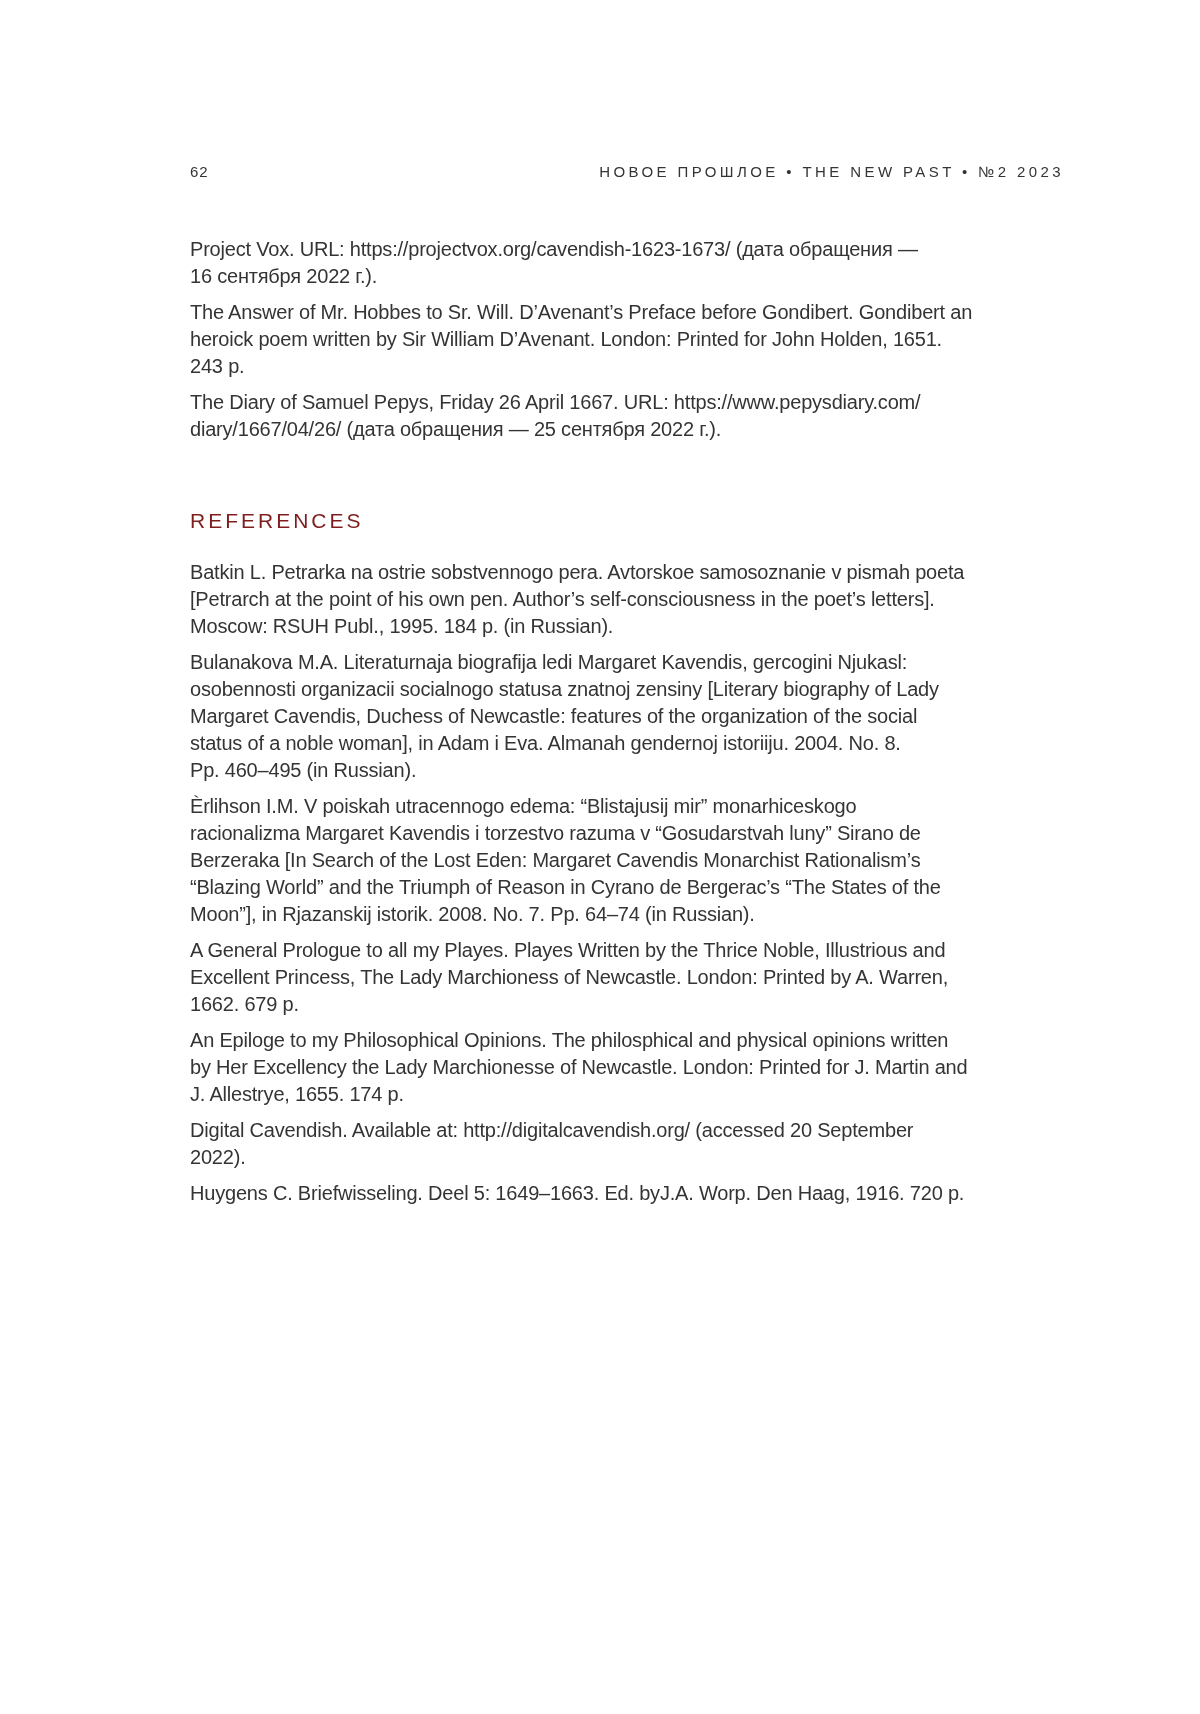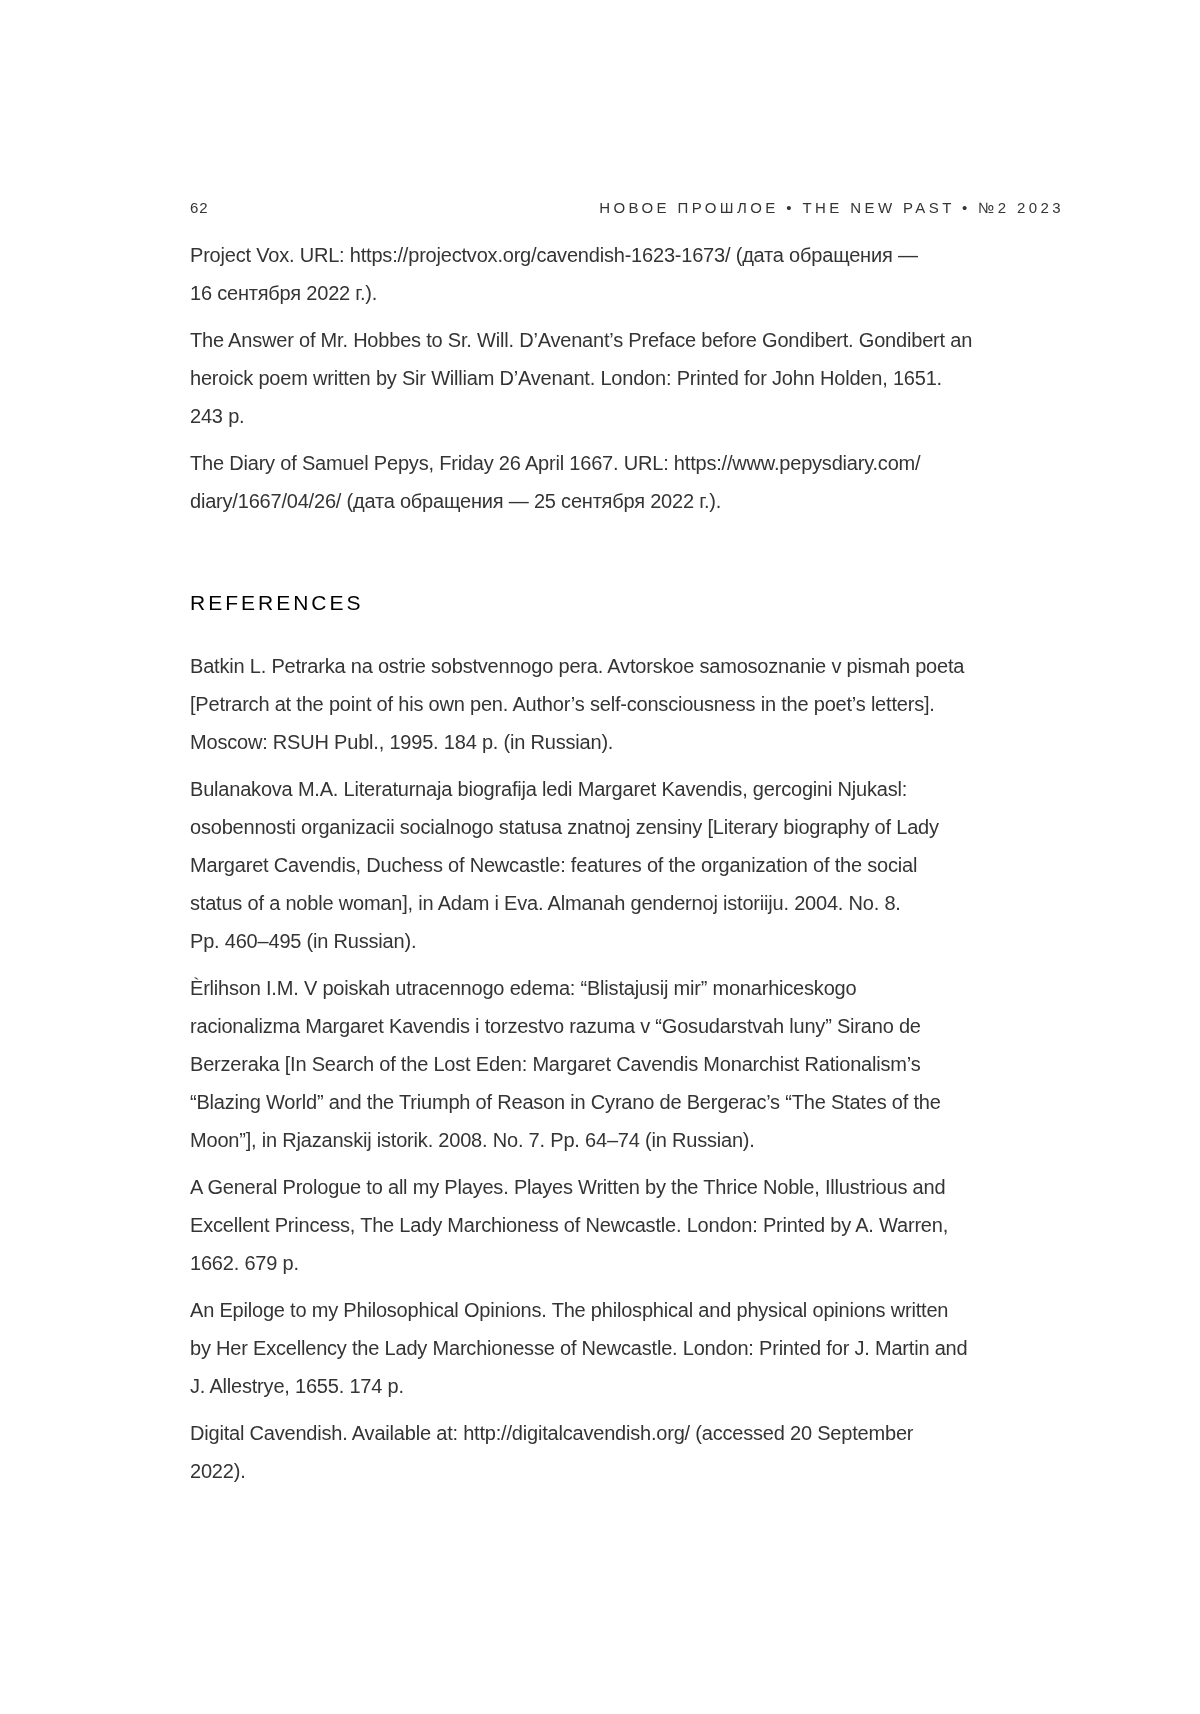--- a/index.html
+++ b/index.html
@@ -16,41 +16,41 @@
     position: absolute;
     top: 163px;
     left: 190px;
     width: 874px;
     display: flex;
     justify-content: space-between;
     align-items: baseline;
     font-size: 15px;
   }
   .page-number { letter-spacing: 1px; }
-  .running-title { letter-spacing: 3.4px; white-space: nowrap; margin-top: 36px; }
+  .running-title { letter-spacing: 3.4px; white-space: nowrap; }
   .content {
     position: absolute;
     top: 236px;
     left: 190px;
     width: 866px;
     font-size: 20px;
-    line-height: 38px;
+    line-height: 27px;
     letter-spacing: -0.2px;
   }
   .ref {
     margin: 0 0 9px 0;
     white-space: pre-line;
   }
   .it { }
   .references-heading {
     font-weight: 400;
     font-size: 21px;
     letter-spacing: 3px;
     margin: 64px 0 25px 0;
-    color: #000000;
+    color: #7f1d1d;
   }
 </style>
 </head>
 <body>
 
 <div class="page">
 
   <header class="page-header">
     <span class="page-number">62</span>
     <span class="running-title">НОВОЕ ПРОШЛОЕ • THE NEW PAST • №2 2023</span>
@@ -85,17 +85,18 @@
 “Blazing World” and the Triumph of Reason in Cyrano de Bergerac’s “The States of the
 Moon”], in </span><span class="it">Rjazanskij istorik</span><span class="">. 2008. No. 7. Pp. 64–74 (in Russian).</span></p>
         <p class="ref"><span class="it">A General Prologue to all my Playes. Playes Written by the Thrice Noble, Illustrious and
 Excellent Princess, The Lady Marchioness of Newcastle</span><span class="">. London: Printed by A. Warren,
 1662. 679 p.</span></p>
         <p class="ref"><span class="it">An Epiloge to my Philosophical Opinions. The philosphical and physical opinions written
 by Her Excellency the Lady Marchionesse of Newcastle</span><span class="">. London: Printed for J. Martin and
 J. Allestrye, 1655. 174 p.</span></p>
         <p class="ref"><span class="">Digital Cavendish. Available at: http://digitalcavendish.org/ (accessed 20 September
 2022).</span></p>
+        <p class="ref"><span class="">Huygens C. </span><span class="it">Briefwisseling.</span><span class=""> Deel 5: 1649–1663. Ed. byJ.A. Worp. Den Haag, 1916. 720 p.</span></p>
       </section>
 
   </main>
 
 </div>
 
 </body></html>

